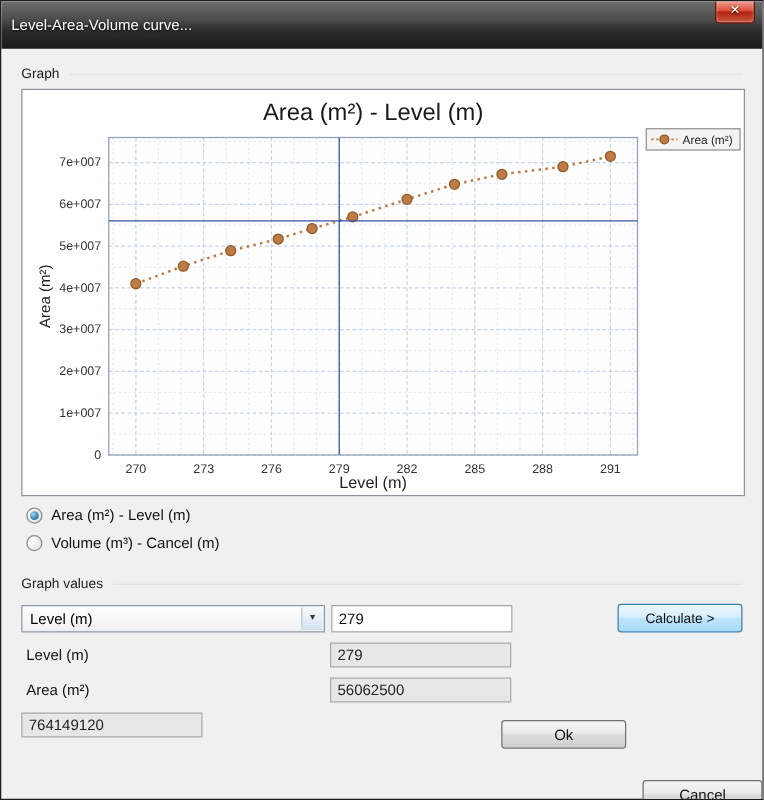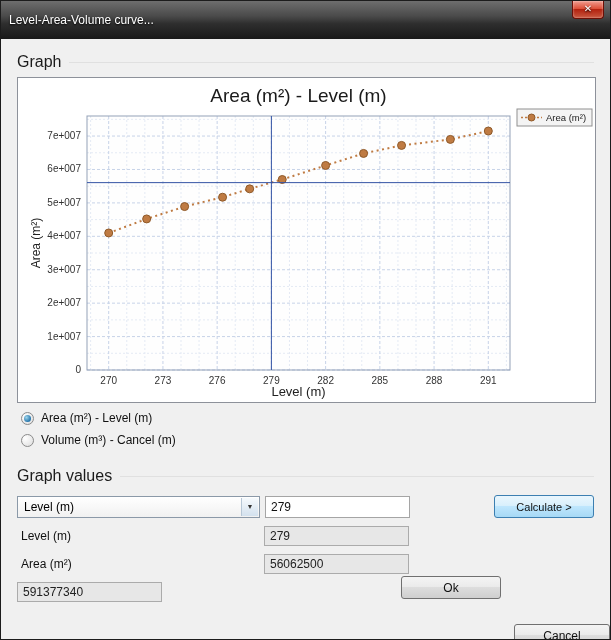--- a/index.html
+++ b/index.html
@@ -22,21 +22,21 @@
   .close-btn {
     position:absolute; top:0; right:6px; width:32px; height:18px;
     background:linear-gradient(#f09b8e,#dd4f38 45%,#b32310 50%,#c8573f);
     border:1px solid #6e0e04; border-top:none; border-radius:0 0 4px 4px;
     color:#fff; text-align:center; font-size:10px; line-height:16px;
     cursor:pointer; box-shadow:inset 0 0 2px rgba(255,255,255,.7);
   }
   .content { padding:6px 16px 0; position:relative; height:618px; }
   .group-heading {
     display:flex; align-items:center; gap:8px;
-    font-size:16px; color:#1b1b1b; margin:8px 0 6px;
+    font-size:11px; color:#1b1b1b; margin:8px 0 6px;
   }
   .group-heading .rule { flex:1; height:1px; background:#e0e0e0; }
   .chart-frame {
     width:579px; height:326px; border:1px solid #8d919a; background:#fff;
   }
   svg { display:block; }
   svg text { font-family:"Liberation Sans", sans-serif; }
   .radio-row {
     display:flex; align-items:center; gap:7px;
     margin:8px 0 4px 4px; font-size:12px; color:#111; cursor:pointer;
@@ -221,21 +221,21 @@
 
     <div class="result-row">
       <span class="result-label">Level (m)</span>
       <div class="result-field">279</div>
     </div>
     <div class="result-row">
       <span class="result-label">Area (m²)</span>
       <div class="result-field">56062500</div>
     </div>
     <div class="result-row">
-      <div class="result-field">591377340</div>
+      <div class="result-field">764149120</div>
     </div>
 
     <div class="footer">
       <button class="btn btn-ok">Ok</button>
       <button class="btn btn-cancel">Cancel</button>
     </div>
 
   </div>
 </div>
 

